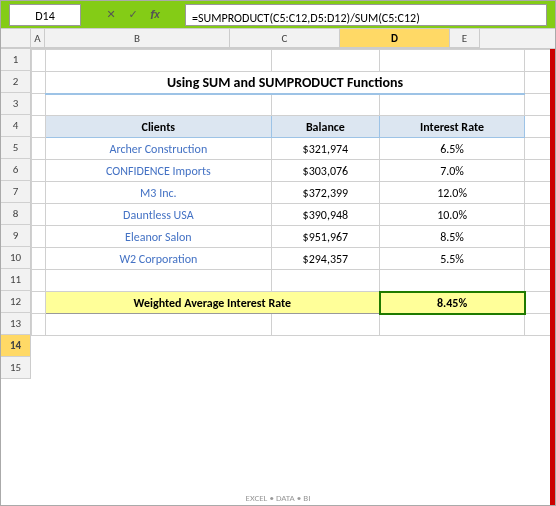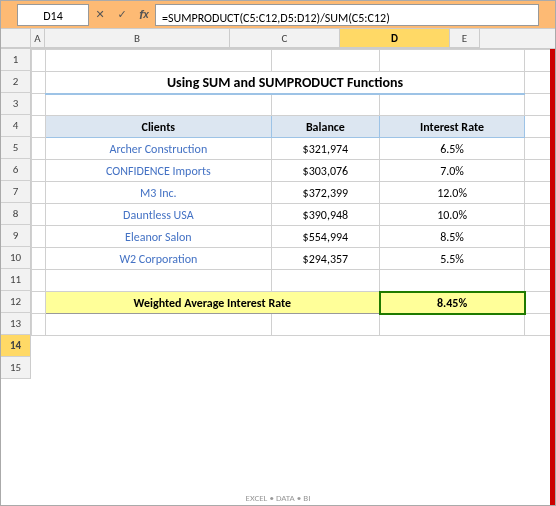--- a/index.html
+++ b/index.html
@@ -10,24 +10,24 @@
       width: 556px;
       height: 506px;
       overflow: hidden;
     }
 
     
     .top-bar {
       display: flex;
       align-items: center;
       height: 28px;
-      background: #fdba74;
+      background: #84cc16;
       border-bottom: 1px solid #ccc;
-      padding: 0 16px;
-      gap: 1px;
+      padding: 0 8px;
+      gap: 20px;
     }
     .name-box {
       width: 72px;
       height: 22px;
       border: 1px solid #999;
       text-align: center;
       line-height: 22px;
       font-size: 12px;
       background: #fff;
     }
@@ -320,21 +320,21 @@
         <tr data-name="table-row">
           <td class="thin empty-cell" data-name="cell-a9"></td>
           <td class="data-name-cell" data-name="cell-client-5">Dauntless USA</td>
           <td class="data-balance-cell" data-name="cell-balance-5">$390,948</td>
           <td class="data-rate-cell" data-name="cell-rate-5">10.0%</td>
           <td class="col-e-cell empty-cell" data-name="cell-e9"></td>
         </tr>
         <tr data-name="table-row">
           <td class="thin empty-cell" data-name="cell-a10"></td>
           <td class="data-name-cell" data-name="cell-client-6">Eleanor Salon</td>
-          <td class="data-balance-cell" data-name="cell-balance-6">$554,994</td>
+          <td class="data-balance-cell" data-name="cell-balance-6">$951,967</td>
           <td class="data-rate-cell" data-name="cell-rate-6">8.5%</td>
           <td class="col-e-cell empty-cell" data-name="cell-e10"></td>
         </tr>
         <tr data-name="table-row">
           <td class="thin empty-cell" data-name="cell-a12"></td>
           <td class="data-name-cell" data-name="cell-client-8">W2 Corporation</td>
           <td class="data-balance-cell" data-name="cell-balance-8">$294,357</td>
           <td class="data-rate-cell" data-name="cell-rate-8">5.5%</td>
           <td class="col-e-cell empty-cell" data-name="cell-e12"></td>
         </tr>

